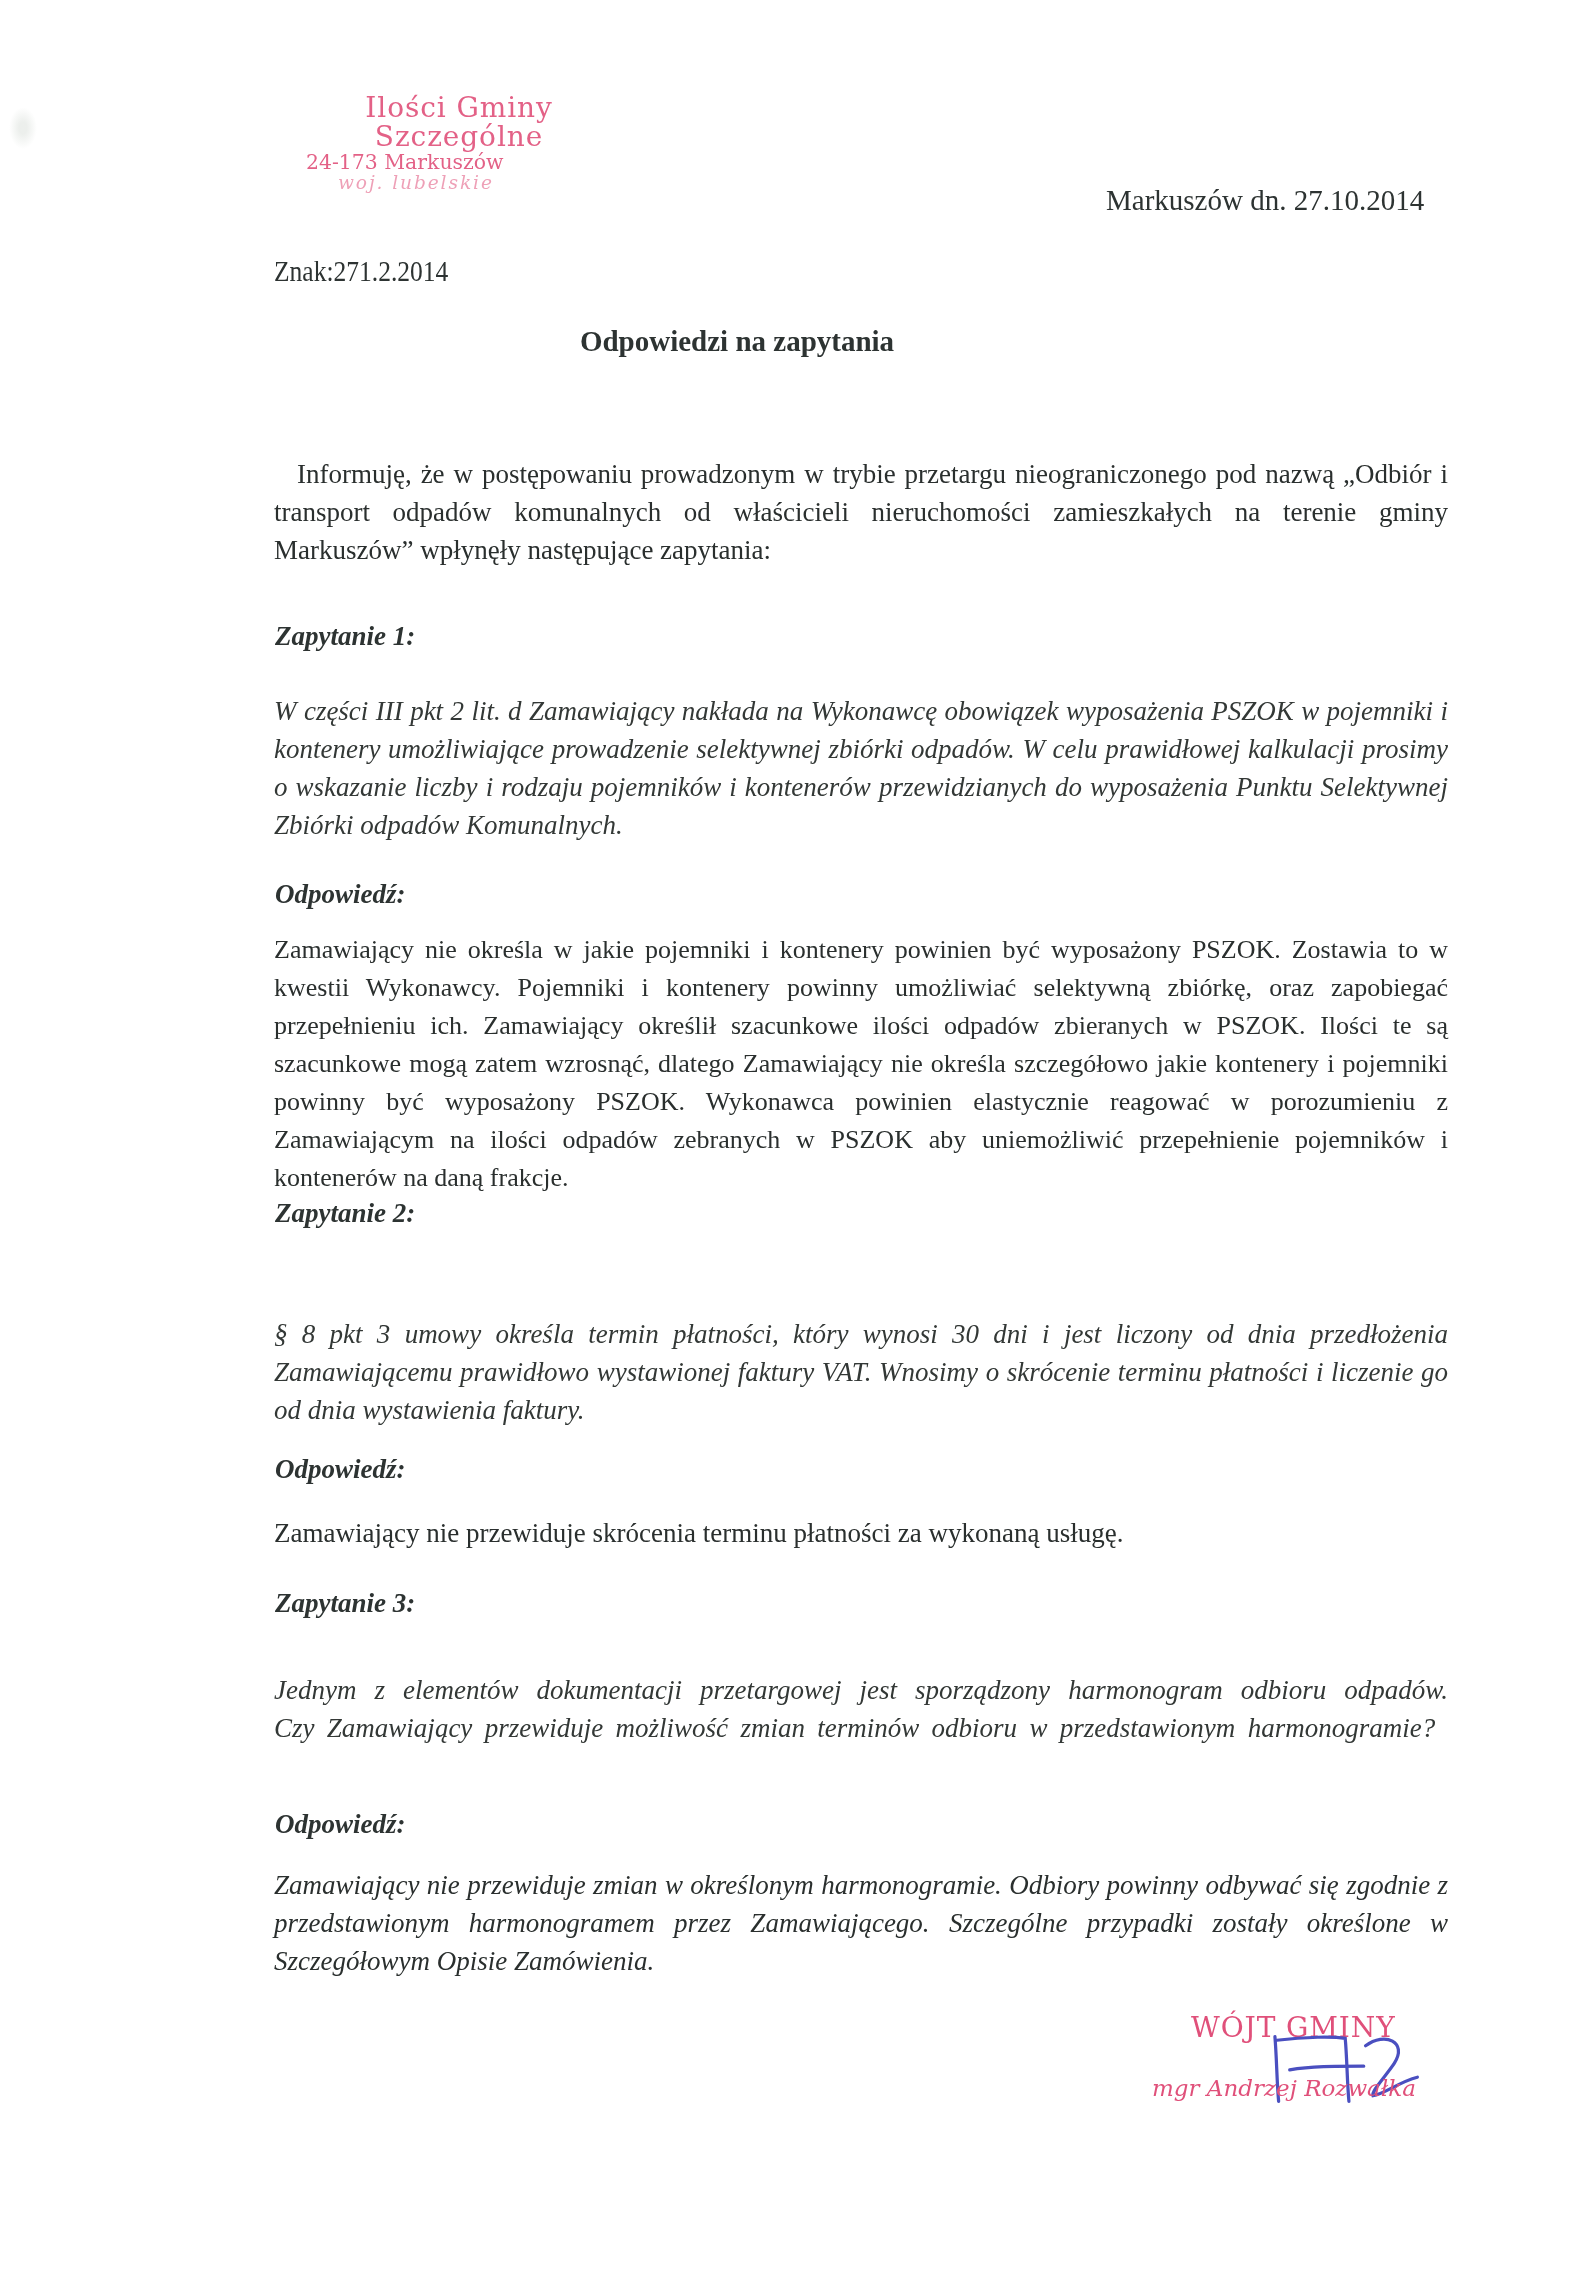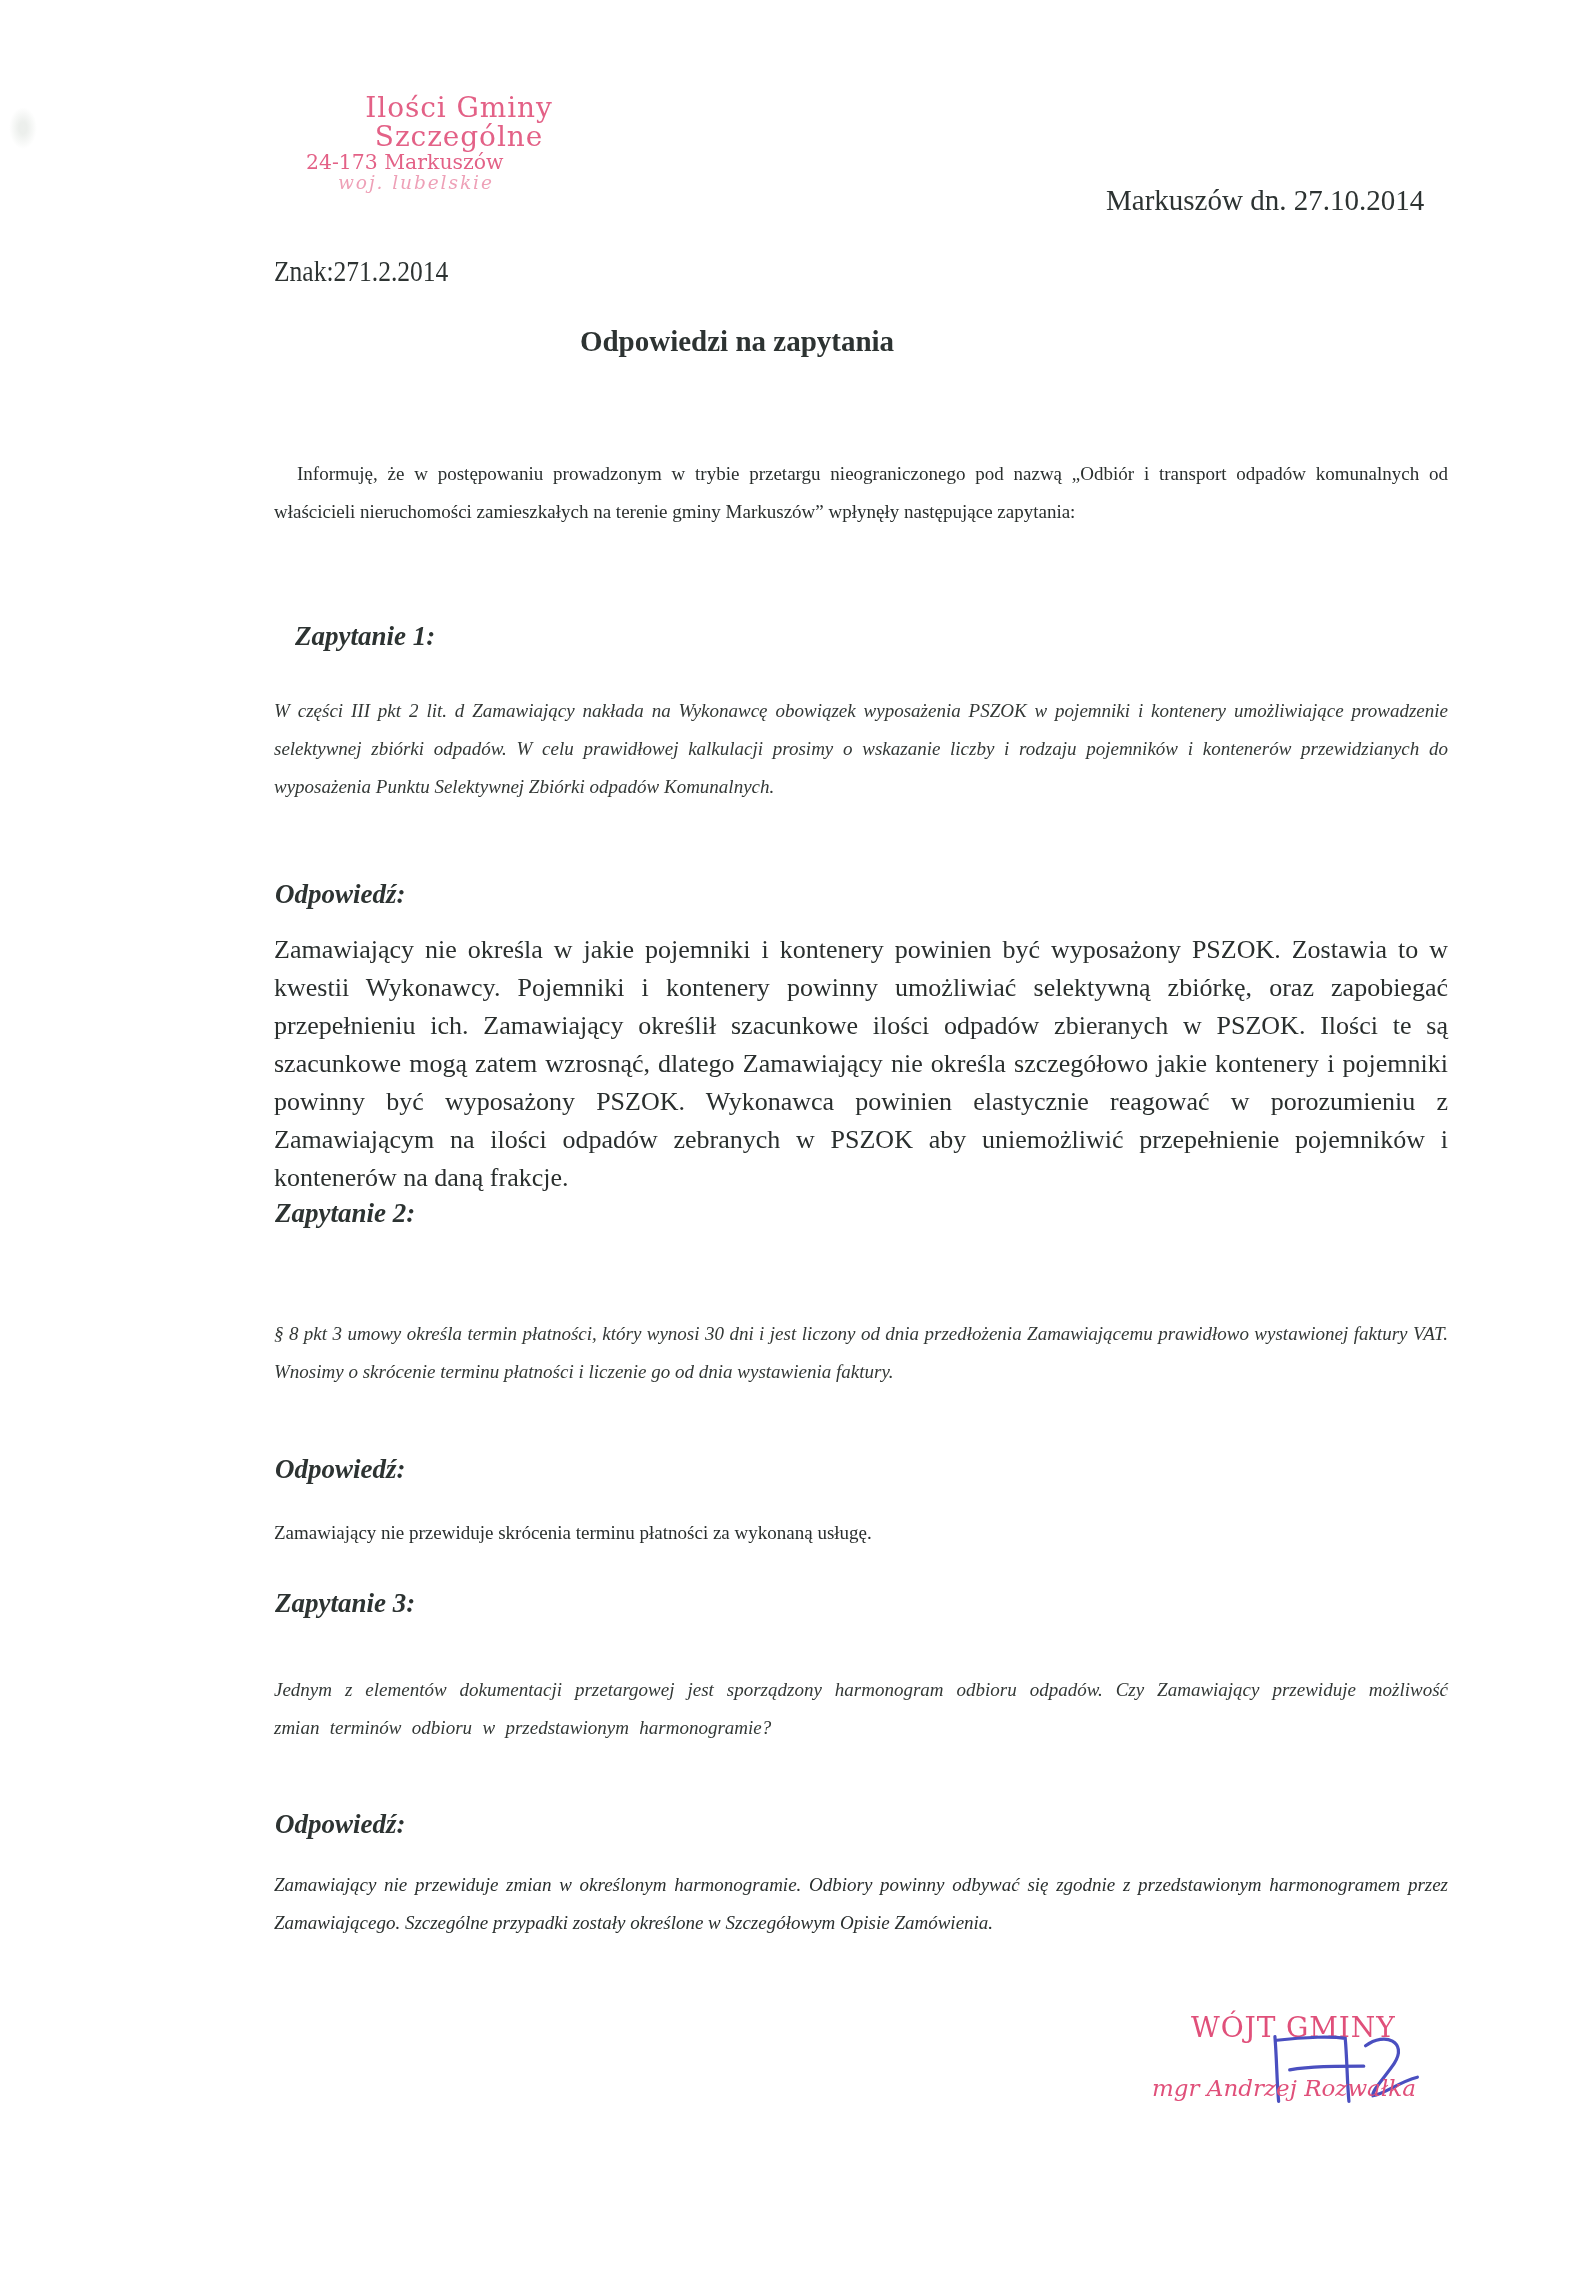--- a/index.html
+++ b/index.html
@@ -20,21 +20,21 @@
   .stamp .l3 { font-size: 20.4px; text-align: left; padding-left: 0px; }
   .stamp .l4 { font-size: 18.6px; opacity: 0.6; text-align: left; padding-left: 32px; letter-spacing: 1.9px; font-style: italic; }
 
   .scan-speck { left: 9.3px; top: 107px; width: 28px; height: 42px; background: radial-gradient(#e4e8e4 20%, transparent 70%); opacity: 0.7; }
 
   .place-date { left: 1106px; top: 184px; font-size: 29px; color: #2d3332; }
   .sign-ref { left: 274px; top: 255px; font-size: 29px; color: #2d3332; transform: scaleX(0.88); transform-origin: left; }
   .doc-title { left: 0; width: 1400px; top: 325px; text-align: center; font-size: 29px; font-weight: bold; color: #2d3332; padding-left: 74px; box-sizing: border-box; }
 
   .para {
-    left: 274px; width: 1174px; font-size: 19px; line-height: 38px;
+    left: 274px; width: 1174px; font-size: 27px; line-height: 38px;
     text-align: justify; text-align-last: left; color: #2a2f2e;
   }
   .intro { top: 455px; text-indent: 23px; }
   .heading {
     left: 275px; font-size: 27px; font-style: italic; font-weight: bold; color: #2d3332;
   }
   .question { font-style: italic; color: #333836; margin-top: 24px; }
 
   
   .sig-title { left: 1191px; top: 2011px; font-size: 28px; color: #e0507a; font-family: "DejaVu Serif", serif; letter-spacing: 0.9px; }
@@ -52,21 +52,21 @@
   <div class="l3">24-173 Markuszów</div>
   <div class="l4">woj. lubelskie</div>
 </div>
 
 <div class="abs place-date">Markuszów dn. 27.10.2014</div>
 <div class="abs sign-ref">Znak:271.2.2014</div>
 <div class="abs doc-title">Odpowiedzi na zapytania</div>
 
 <div class="abs para intro">Informuję, że w postępowaniu prowadzonym w trybie przetargu nieograniczonego pod nazwą „Odbiór i transport odpadów komunalnych od właścicieli nieruchomości zamieszkałych na terenie gminy Markuszów” wpłynęły następujące zapytania:</div>
 
-<div class="abs heading" style="top:621px;margin-left:20px;">Zapytanie 1:</div>
+<div class="abs heading" style="top:621px;">Zapytanie 1:</div>
 <div class="abs para question" style="top:668px;">W części III pkt 2 lit. d Zamawiający nakłada na Wykonawcę obowiązek wyposażenia PSZOK w pojemniki i kontenery umożliwiające prowadzenie selektywnej zbiórki odpadów. W celu prawidłowej kalkulacji prosimy o wskazanie liczby i rodzaju pojemników i kontenerów przewidzianych do wyposażenia Punktu Selektywnej Zbiórki odpadów Komunalnych.</div>
 <div class="abs heading" style="top:879px;">Odpowiedź:</div>
 <div class="abs para" style="top:931px; font-size:26px;">Zamawiający nie określa w jakie pojemniki i kontenery powinien być wyposażony PSZOK. Zostawia to w kwestii  Wykonawcy. Pojemniki i  kontenery powinny umożliwiać selektywną zbiórkę, oraz zapobiegać przepełnieniu ich. Zamawiający określił szacunkowe ilości odpadów zbieranych w PSZOK. Ilości te są szacunkowe mogą zatem wzrosnąć, dlatego Zamawiający nie określa szczegółowo jakie kontenery i pojemniki powinny być wyposażony PSZOK. Wykonawca powinien elastycznie reagować w porozumieniu z Zamawiającym  na ilości odpadów zebranych w PSZOK aby uniemożliwić przepełnienie pojemników i kontenerów na daną frakcje.</div>
 
 <div class="abs heading" style="top:1198px;">Zapytanie 2:</div>
 <div class="abs para question" style="top:1291px;">§ 8 pkt 3 umowy określa termin płatności, który wynosi 30 dni i jest liczony od dnia przedłożenia Zamawiającemu prawidłowo wystawionej faktury VAT. Wnosimy o skrócenie terminu płatności i liczenie go od dnia wystawienia faktury.</div>
 <div class="abs heading" style="top:1454px;">Odpowiedź:</div>
 <div class="abs para" style="top:1514px;">Zamawiający nie przewiduje skrócenia terminu płatności za wykonaną usługę.</div>
 
 <div class="abs heading" style="top:1588px;">Zapytanie 3:</div>

